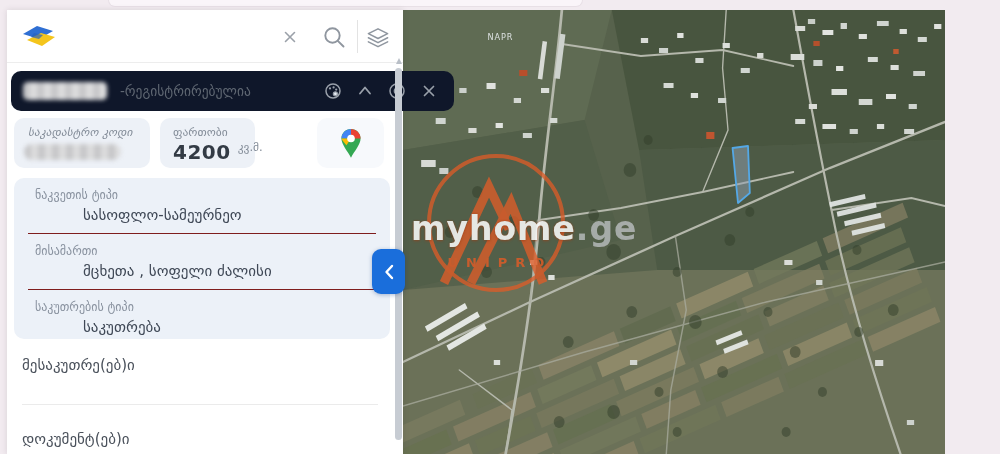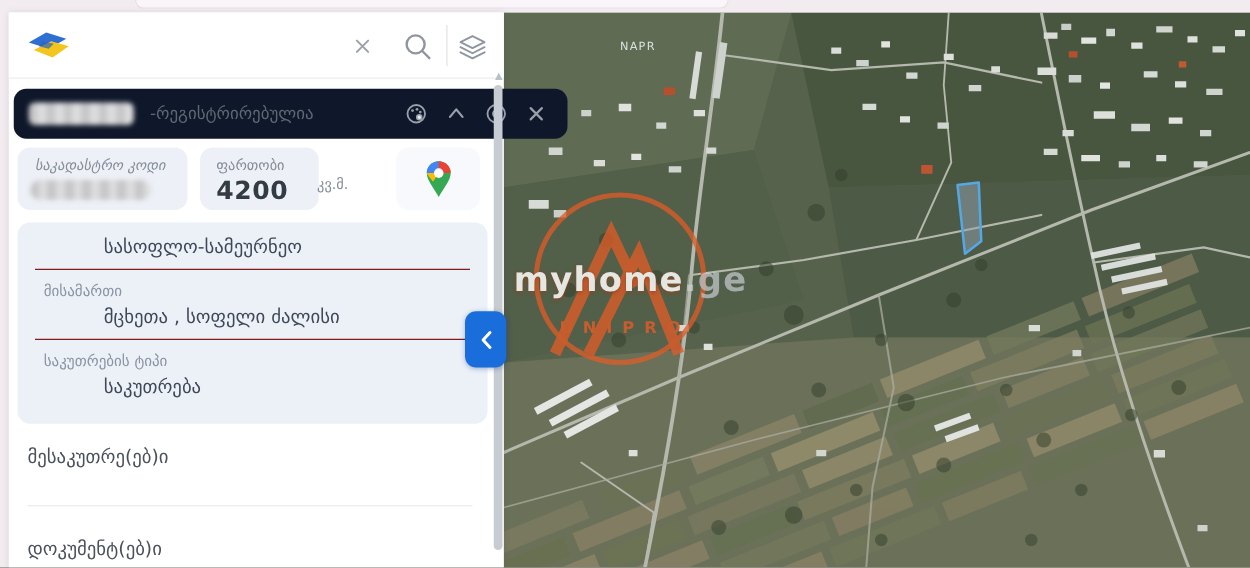--- a/index.html
+++ b/index.html
@@ -6,27 +6,27 @@
   html,body { width:1000px; height:454px; overflow:hidden; }
   body {
     font-family:"DejaVu Sans","Liberation Sans",sans-serif;
     background:#f2ebf0;
     position:relative;
   }
   .top-strip { position:absolute; left:0; top:0; width:1000px; height:10px; background:#f2ebf0; z-index:5; }
   .top-strip .pill { position:absolute; left:108px; top:0; width:475px; height:7px; background:#faf5f9; border:1px solid #e8e0e6; border-top:none; border-radius:0 0 8px 8px; }
 
   
-  .map { position:absolute; left:403px; top:10px; width:597px; height:444px; background:#57624c; overflow:hidden; z-index:1; cursor:grab; }
+  .map { position:absolute; left:403px; top:10px; width:542px; height:444px; background:#57624c; overflow:hidden; z-index:1; cursor:grab; }
   .map svg.terrain { position:absolute; left:0; top:0; width:100%; height:100%; display:block; }
 
   
   .watermark { position:absolute; left:8px; top:133px; width:170px; height:160px; opacity:.85; z-index:3; pointer-events:none; }
   .watermark svg { position:absolute; left:0; top:0; }
-  .wm-line { position:absolute; left:0; right:0; top:66px; text-align:center; font-size:27px; font-weight:bold; color:#ffffff; letter-spacing:1px; text-shadow:0 1px 3px rgba(170,60,15,.6),0 0 2px rgba(170,60,15,.5); white-space:nowrap; }
+  .wm-line { position:absolute; left:0; right:0; top:66px; text-align:center; font-size:33px; font-weight:bold; color:#ffffff; letter-spacing:1px; text-shadow:0 1px 3px rgba(170,60,15,.6),0 0 2px rgba(170,60,15,.5); white-space:nowrap; }
   .wm-tld { color:rgba(205,208,212,.8); text-shadow:none; }
   .wm-sub { position:absolute; left:0; right:0; top:112px; text-align:center; color:#dd5c28; font-size:13px; font-weight:bold; letter-spacing:8px; text-indent:8px; }
 
   
   .panel { position:absolute; left:7px; top:10px; width:396px; height:444px; background:#ffffff; z-index:10; box-shadow:0 0 6px rgba(60,50,60,.14); }
   .searchrow { position:absolute; left:0; top:0; width:100%; height:53px; border-bottom:1px solid #ededed; background:#fff; }
   .logo { position:absolute; left:14px; top:14px; width:36px; height:24px; }
   .sr-icon { position:absolute; top:14px; width:26px; height:26px; display:flex; align-items:center; justify-content:center; cursor:pointer; }
   .sr-clear { left:270px; }
   .sr-search { left:314px; }
@@ -37,21 +37,21 @@
   .blob { background:repeating-linear-gradient(90deg,#c7c7c9 0 7px,#dcdcdd 7px 14px); filter:blur(2px); border-radius:5px; }
   .hdr-blob { width:84px; height:18px; flex:0 0 auto; }
   .hdr-status { margin-left:13px; font-size:13.5px; color:#5f6772; flex:1 1 auto; white-space:nowrap; overflow:hidden; }
   .hdr-ico { width:22px; height:22px; margin-left:10px; display:flex; align-items:center; justify-content:center; cursor:pointer; flex:0 0 auto; }
 
   .card { position:absolute; background:#edf1f7; border-radius:10px; }
   .card-code { left:7px; top:108px; width:136px; height:50px; padding:7px 0 0 14px;font-style:italic; }
   .card-label { font-size:11.5px; color:#848d99; }
   .code-blob { width:97px; height:16px; margin:5px 0 0 -4px; border-radius:8px; }
   .card-area { left:153px; top:108px; width:95px; height:50px; padding:7px 0 0 13px; }
-  .area-val { display:flex; align-items:flex-start; margin-top:1px;gap:16px; }
+  .area-val { display:flex; align-items:flex-start; margin-top:1px; }
   .area-num { font-size:20px; font-weight:600; color:#333b45; letter-spacing:.5px; }
   .area-unit { font-size:11.5px; color:#848d99; margin-left:7px; }
   .card-maps { left:310px; top:108px; width:67px; height:50px; background:#f7f9fc; display:flex; align-items:center; justify-content:center; border:none; cursor:pointer; border-radius:10px; }
 
   .details-card { position:absolute; left:7px; top:168px; width:376px; height:161px; background:#ecf1f8; border-radius:10px; padding:0 14px; }
   .d-row { padding:10px 0 9px 7px; }
   .d-row + .d-row { border-top:1px solid #7f1d1d; }
   .d-label { font-size:12px; color:#8a93a0; margin-bottom:4px; }
   .d-value { font-size:15px; color:#3f4856;margin-left:48px; }
 
@@ -350,20 +350,21 @@
       <path d="M12,1 C6,1 1.5,5.5 1.5,11.5 C1.5,18 8,25 12,32.5 C16,25 22.5,18 22.5,11.5 C22.5,5.5 18,1 12,1 Z" fill="#34a853"></path>
       <path d="M12,1 A10.5,10.5 0 0 0 1.5,11.5 L12,11.5 Z" fill="#4285f4"></path>
       <path d="M12,1 A10.5,10.5 0 0 1 22.5,11.5 L12,11.5 Z" fill="#ea4335"></path>
       <path d="M1.5,11.5 L12,11.5 L7,19 C4.8,16.4 2.6,13.9 1.5,11.5 Z" fill="#fbbc04"></path>
       <circle cx="12" cy="11.5" r="4.2" fill="#ffffff"></circle>
     </svg>
   </button>
 
   <div class="details-card">
     <div class="d-row">
+      <div class="d-label">ნაკვეთის ტიპი</div>
       <div class="d-value">სასოფლო-სამეურნეო</div>
     </div>
     <div class="d-row">
       <div class="d-label">მისამართი</div>
       <div class="d-value">მცხეთა , სოფელი ძალისი</div>
     </div>
     <div class="d-row">
       <div class="d-label">საკუთრების ტიპი</div>
       <div class="d-value">საკუთრება</div>
     </div>

